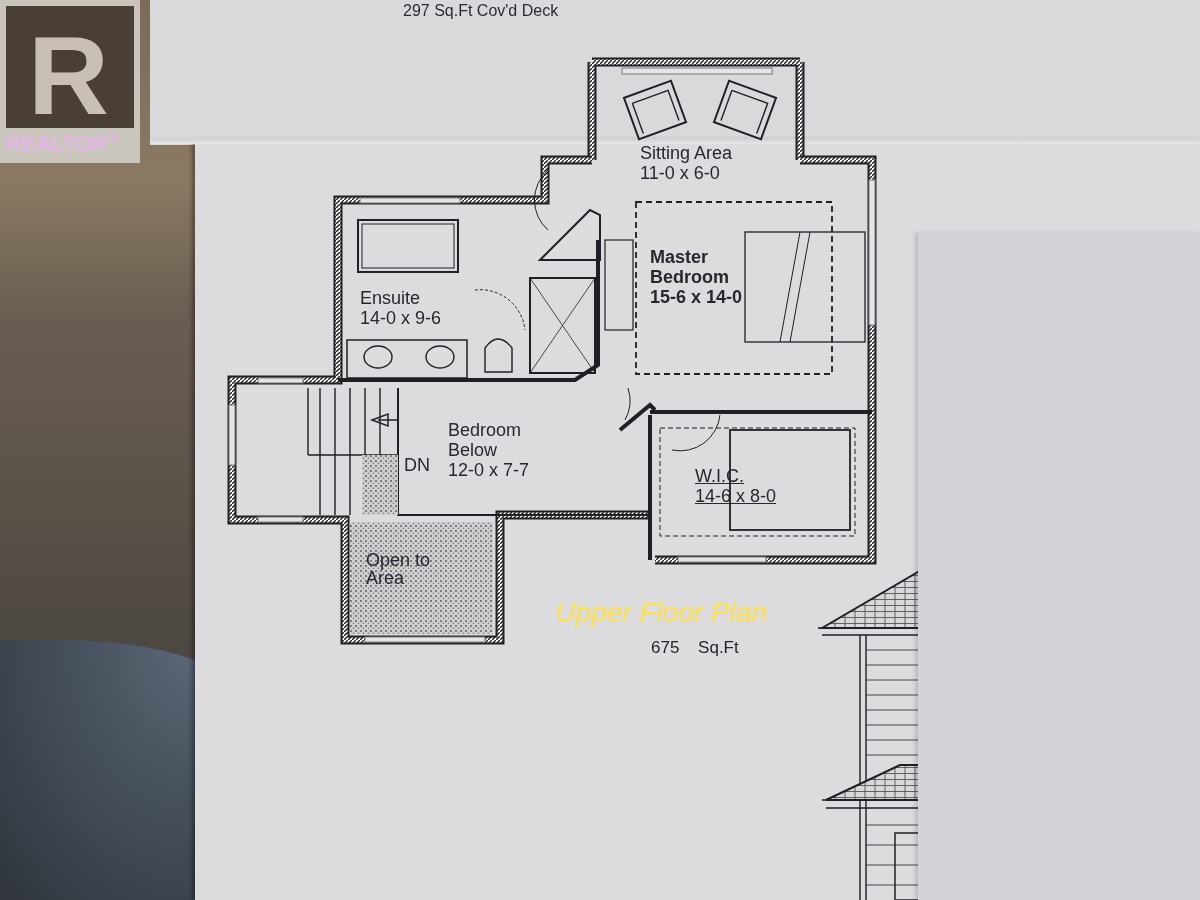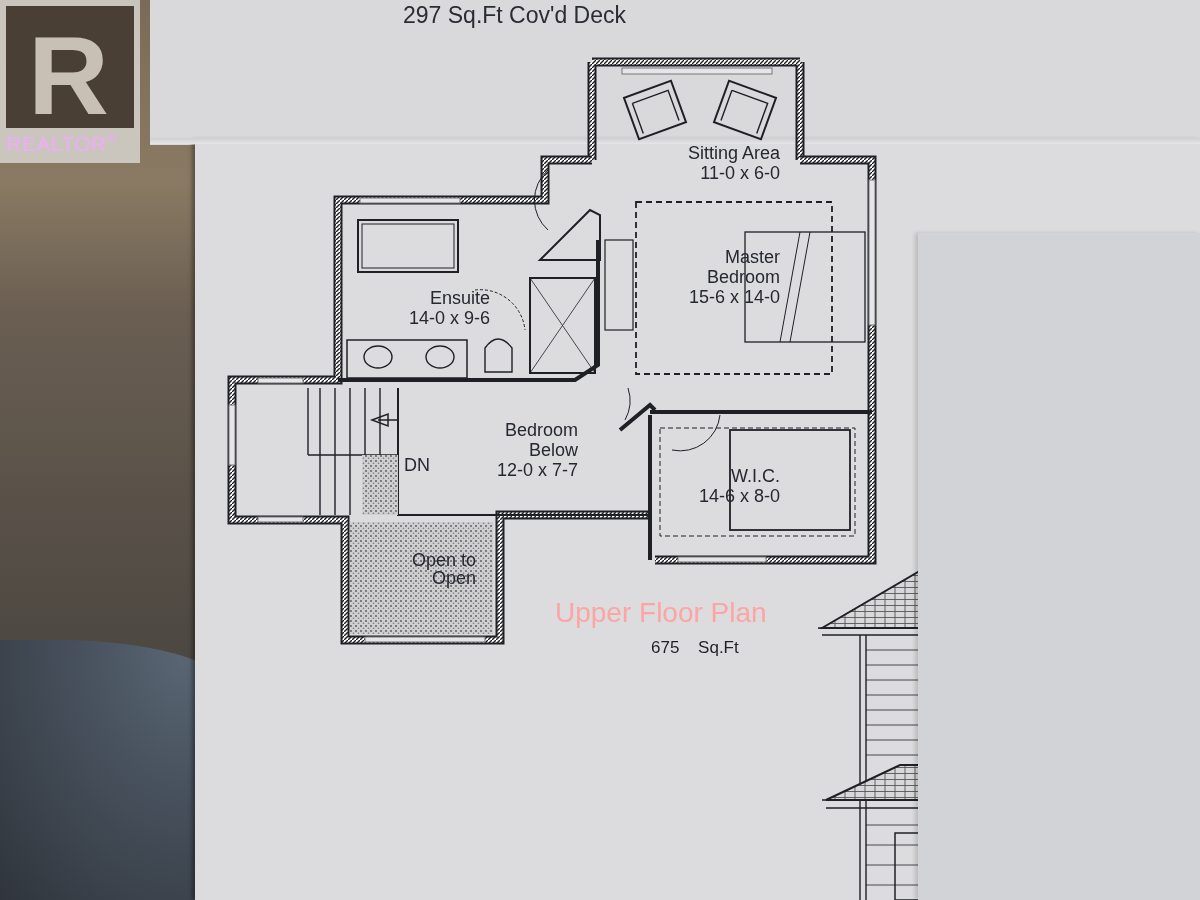--- a/index.html
+++ b/index.html
@@ -12,24 +12,24 @@
   .paper-top{position:absolute;left:150px;top:0;width:1050px;height:145px;background:#d9d9dc;}
   .paper-main{position:absolute;left:195px;top:140px;width:1005px;height:760px;background:#dcdcdf;
     box-shadow:-3px 0 4px rgba(0,0,0,.35);}
   .paper-right{position:absolute;left:918px;top:233px;width:282px;height:667px;background:#d2d3d7;
     box-shadow:-3px 0 4px rgba(0,0,0,.15);}
   .fold{position:absolute;left:150px;top:138px;width:1050px;height:6px;background:linear-gradient(180deg,#cfcfd2,#e6e6e8);}
   .realtor{position:absolute;left:0;top:0;width:140px;height:163px;background:rgba(210,206,200,.9);}
   .realtor .box{position:absolute;left:6px;top:6px;width:128px;height:122px;background:#4a3f35;}
   .realtor .r{position:absolute;left:22px;top:14px;font-family:"Liberation Sans",sans-serif;font-weight:bold;font-size:112px;line-height:1;color:#c8c0b4;}
   .realtor .label{position:absolute;left:6px;top:132px;font-size:21px;letter-spacing:0.5px;color:#f0abfc;}
-  .title-top{position:absolute;left:403px;top:2px;font-size:23px;color:#2a2c33;}
+  .title-top{position:absolute;left:403px;top:2px;font-size:16px;color:#2a2c33;}
   svg.plan{position:absolute;left:0;top:0;}
-  .room{position:absolute;text-align:right;color:#262830;font-size:18px;line-height:20px;}
-  .plan-title{position:absolute;left:555px;top:597px;font-size:28px;color:#fca5a5;}
+  .room{position:absolute;text-align:left;color:#262830;font-size:18px;line-height:20px;}
+  .plan-title{position:absolute;left:555px;top:597px;font-size:28px;color:#fde047;font-style:italic;}
   .plan-sqft{position:absolute;left:651px;top:638px;font-size:17px;color:#1f2128;word-spacing:14px;}
 </style>
 </head>
 <body>
 
 <div class="bg-left"></div>
 <div class="bg-blanket"></div>
 <div class="paper-top"></div>
 <div class="paper-main"></div>
 <div class="fold"></div>
@@ -125,41 +125,41 @@
     <rect x="895" y="833" width="32" height="67" stroke-width="1.5"></rect>
   </g>
 </svg>
 
 <div class="paper-right"></div>
 
 <div class="room" style="left:640px;top:143px;width:140px;">
   <div>Sitting Area</div>
   <div>11-0 x 6-0</div>
 </div>
-<div class="room" style="left:650px;top:247px;width:130px;">
+<div class="room" style="left:650px;top:247px;width:130px;font-weight:bold;">
   <div>Master</div>
   <div>Bedroom</div>
   <div>15-6 x 14-0</div>
 </div>
 <div class="room" style="left:360px;top:288px;width:130px;">
   <div>Ensuite</div>
   <div>14-0 x 9-6</div>
 </div>
 <div class="room" style="left:448px;top:420px;width:130px;">
   <div>Bedroom</div>
   <div>Below</div>
   <div>12-0 x 7-7</div>
 </div>
-<div class="room" style="left:650px;top:466px;width:130px;">
+<div class="room" style="left:695px;top:466px;width:130px;text-decoration:underline;">
   <div>W.I.C.</div>
   <div>14-6 x 8-0</div>
 </div>
 <div class="room" style="left:366px;top:551px;width:110px;line-height:18px;">
   <div>Open to</div>
-  <div>Open</div>
+  <div>Area</div>
 </div>
 <div class="room" style="left:404px;top:410px;font-size:18px;margin-top:45px;">DN</div>
 
 <div class="plan-title">Upper Floor Plan</div>
 <div class="plan-sqft">675 Sq.Ft</div>
 
 <div class="realtor">
   <div class="box">
     <div class="r">R</div>
   </div>

